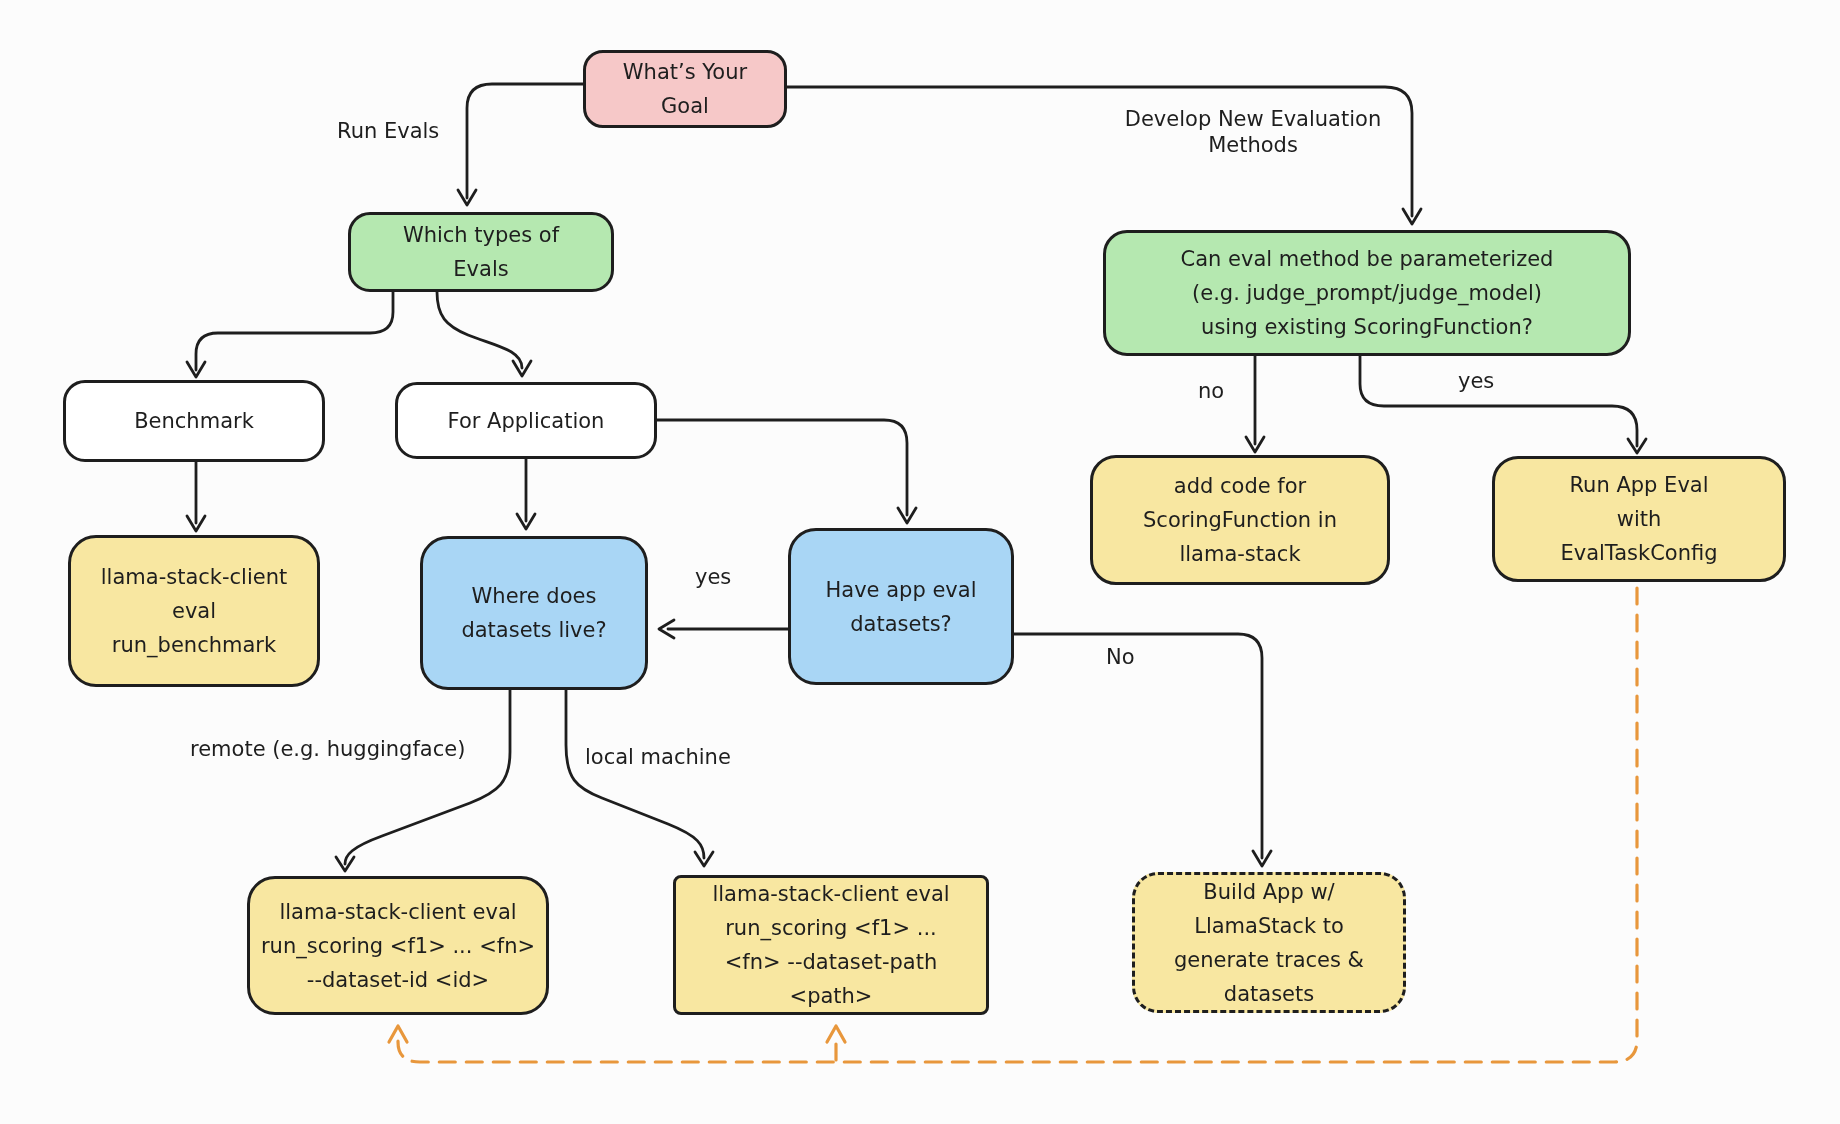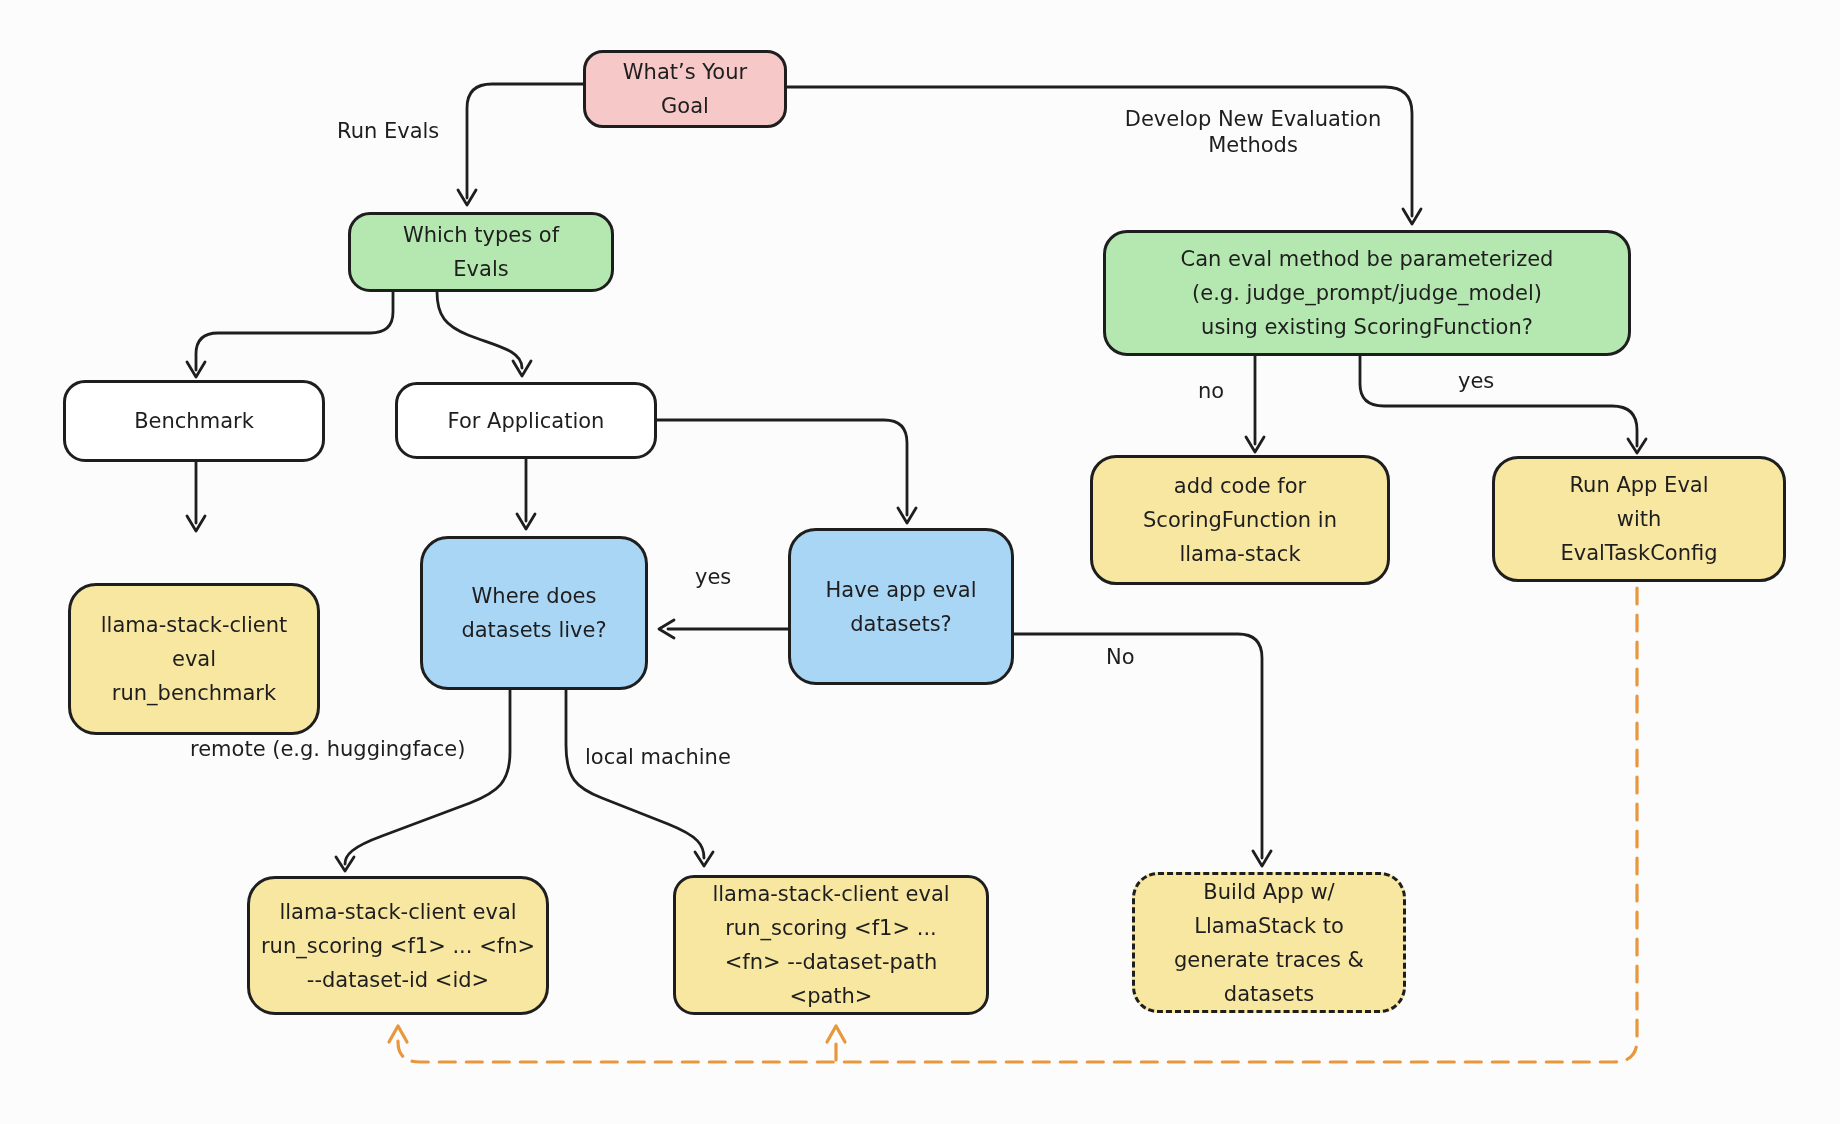--- a/index.html
+++ b/index.html
@@ -35,21 +35,21 @@
   #n-which-types     {left:348px; top:212px; width:266px; height:80px;  padding:12px 50px; border-radius:22px;}
   #n-benchmark       {left:63px;  top:380px; width:262px; height:82px;  padding:0 20px; border-radius:22px;text-align:center;}
   #n-for-application {left:395px; top:382px; width:262px; height:77px;  padding:0 20px; border-radius:22px;}
   #n-run-benchmark   {left:68px;  top:535px; width:252px; height:152px; padding:0 24px; border-radius:28px;}
   #n-where-datasets  {left:420px; top:536px; width:228px; height:154px; padding:0 30px; border-radius:28px;}
   #n-have-datasets   {left:788px; top:528px; width:226px; height:157px; padding:0 30px; border-radius:28px;}
   #n-can-param       {left:1103px;top:230px; width:528px; height:126px; padding:0 60px; border-radius:24px;}
   #n-add-code        {left:1090px;top:455px; width:300px; height:130px; padding:0 45px; border-radius:26px;}
   #n-run-app-eval    {left:1492px;top:456px; width:294px; height:126px; padding:0 50px; border-radius:26px;}
   #n-run-scoring-id  {left:247px; top:876px; width:302px; height:139px; padding:0 10px; border-radius:28px;}
-  #n-run-scoring-path{left:673px; top:875px; width:316px; height:140px; padding:0 26px; border-radius:21px;}
+  #n-run-scoring-path{left:673px; top:875px; width:316px; height:140px; padding:0 26px; border-radius:8px;}
   #n-build-app       {left:1132px;top:872px; width:274px; height:141px; padding:0 28px; border-radius:26px;}
 
   
   #l-run-evals   {left:337px; top:118px;}
   #l-develop-new {left:1103px;top:106px; width:300px;}
   #l-yes-mid     {left:695px; top:564px;}
   #l-no-have     {left:1106px;top:644px;}
   #l-remote      {left:190px; top:736px;}
   #l-local       {left:585px; top:744px;}
   #l-no-param    {left:1198px;top:378px;}
@@ -132,21 +132,21 @@
       <path class="oedge odash" d="M 836 1060 L 836 1034"></path>
       <path class="oedge" d="M 389 1042 L 398 1026 L 407 1042"></path>
       <path class="oedge" d="M 827 1042 L 836 1026 L 845 1042"></path>
     </g>
   </svg>
 
   <div class="node" id="n-goal" style="background: rgb(246, 200, 200);">What’s Your Goal</div>
   <div class="node" id="n-which-types" style="background: rgb(181, 232, 176);">Which types of Evals</div>
   <div class="node" id="n-benchmark" style="background: rgb(255, 255, 255);">Benchmark</div>
   <div class="node" id="n-for-application" style="background: rgb(255, 255, 255);">For Application</div>
-  <div class="node" id="n-run-benchmark" style="background: rgb(248, 231, 161); margin-top: 48px;">llama-stack-client eval run_benchmark</div>
+  <div class="node" id="n-run-benchmark" style="background: rgb(248, 231, 161);">llama-stack-client eval run_benchmark</div>
   <div class="node" id="n-where-datasets" style="background: rgb(169, 214, 245);">Where does datasets live?</div>
   <div class="node" id="n-have-datasets" style="background: rgb(169, 214, 245);">Have app eval datasets?</div>
   <div class="node" id="n-can-param" style="background: rgb(181, 232, 176);">Can eval method be parameterized (e.g. judge_prompt/judge_model) using existing ScoringFunction?</div>
   <div class="node" id="n-add-code" style="background: rgb(248, 231, 161);">add code for ScoringFunction in llama-stack</div>
   <div class="node" id="n-run-app-eval" style="background: rgb(248, 231, 161);">Run App Eval with EvalTaskConfig</div>
   <div class="node" id="n-run-scoring-id" style="background: rgb(248, 231, 161);">llama-stack-client eval run_scoring &lt;f1&gt; ... &lt;fn&gt; --dataset-id &lt;id&gt;</div>
   <div class="node" id="n-run-scoring-path" style="background: rgb(248, 231, 161);">llama-stack-client eval run_scoring &lt;f1&gt; ... &lt;fn&gt; --dataset-path &lt;path&gt;</div>
   <div class="node dashed" id="n-build-app" style="background: rgb(248, 231, 161);">Build App w/ LlamaStack to generate traces &amp; datasets</div>
 
   <div class="elabel" id="l-run-evals">Run Evals</div>

